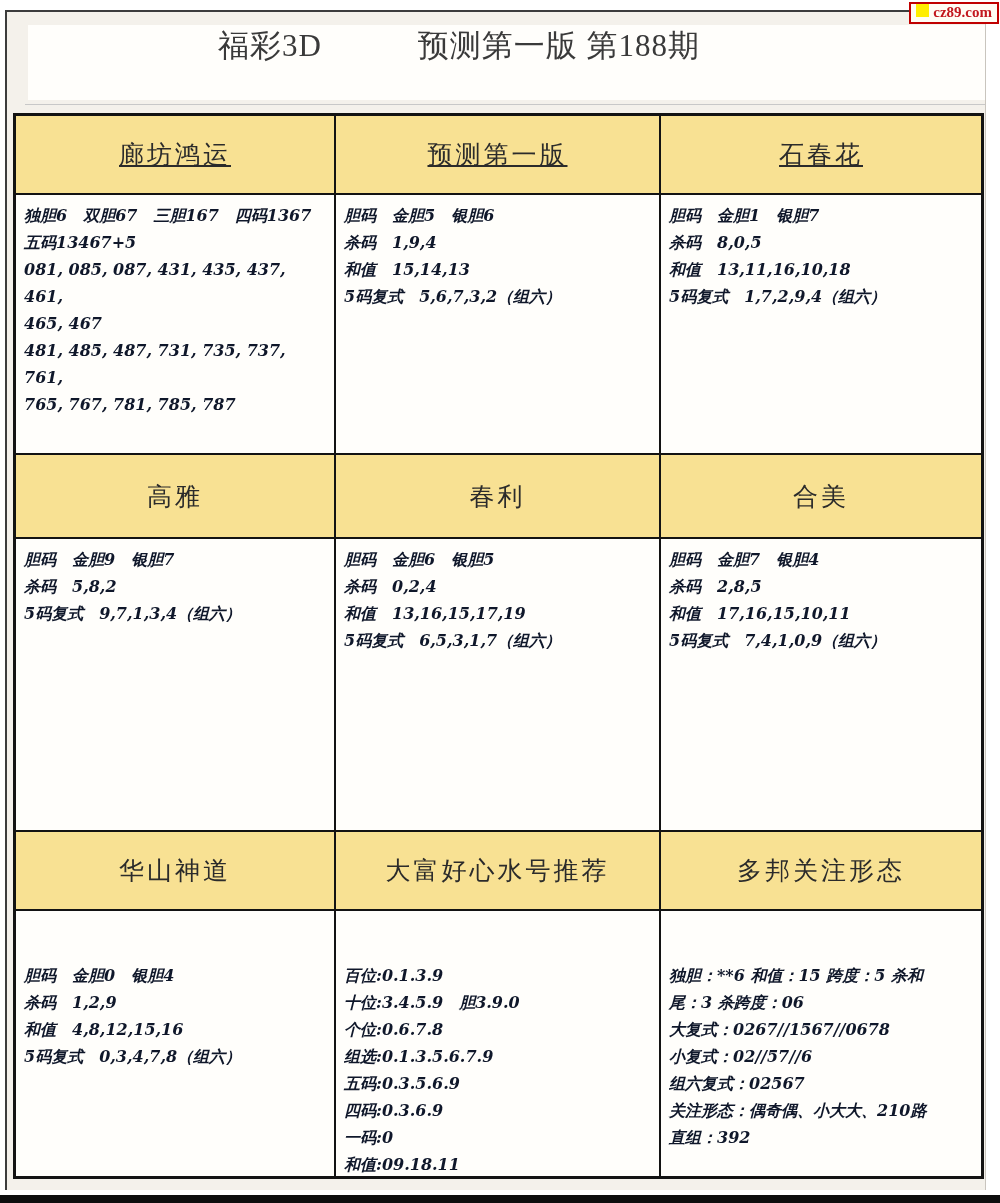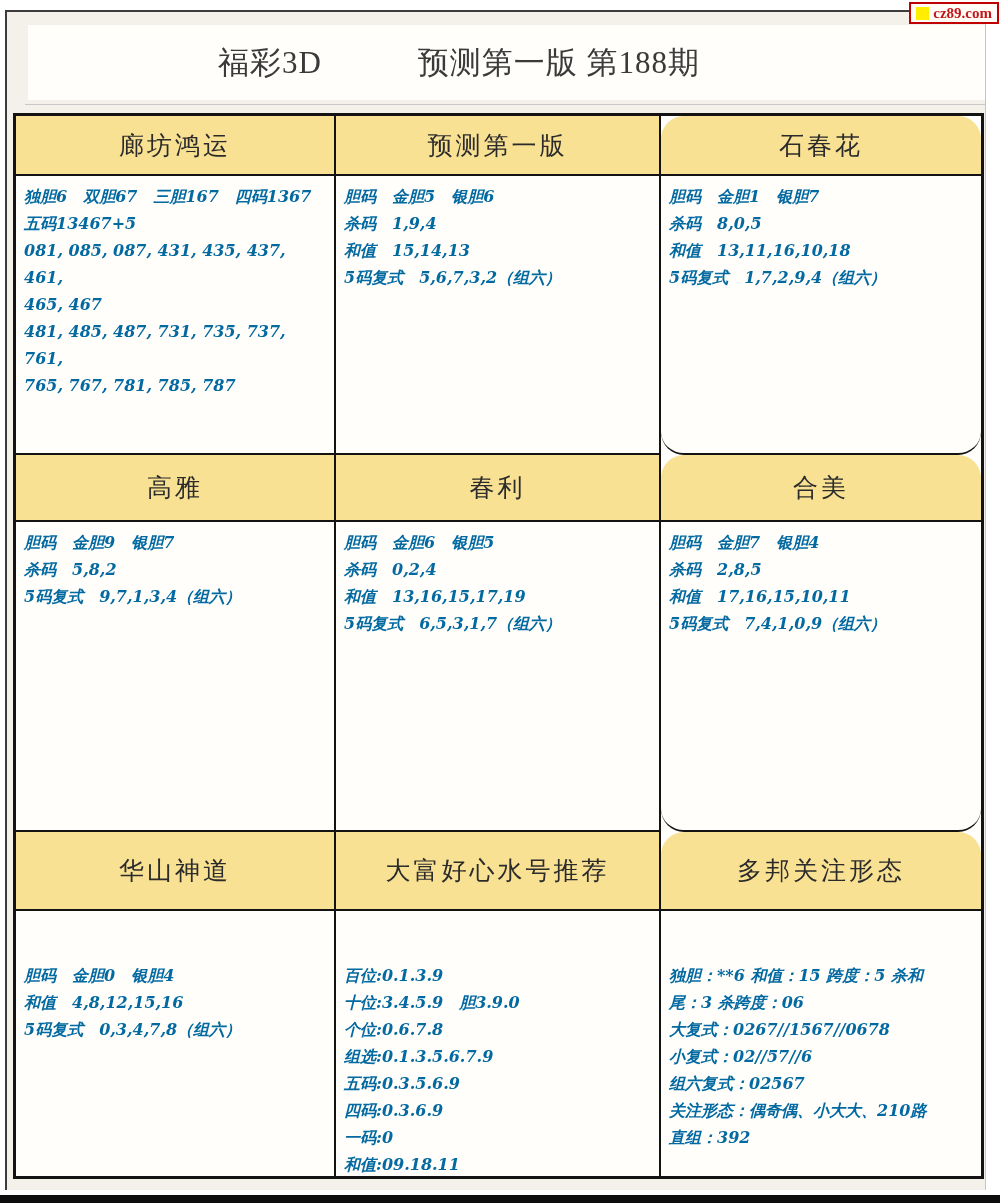--- a/index.html
+++ b/index.html
@@ -14,60 +14,60 @@
     border-left:2px solid #3c3c3c;border-top:2px solid #3c3c3c;border-right:1px solid #c9c5be;
     background:#f4f1eb;box-sizing:border-box;
   }
   .bottom-bar{
     position:absolute;left:0;top:1195px;width:1000px;height:8px;background:#0d0d0d;
   }
   
   .logo{
     position:absolute;top:2px;right:1px;height:22px;z-index:5;
     background:#fffdf5;border:2px solid #c00000;box-sizing:border-box;
-    display:flex;align-items:center;gap:4px;padding:0 5px;text-decoration:none;cursor:pointer;
+    display:flex;gap:4px;padding:0 5px;text-decoration:none;cursor:pointer;
   }
   .logo-square{width:13px;height:13px;background:#ffee00;display:inline-block;}
   .logo-text{color:#c2171d;font-weight:bold;font-size:15px;font-family:"Liberation Serif",serif;}
   
   .title-box{
     position:absolute;left:28px;top:25px;width:957px;height:75px;background:#fffefb;
-    display:flex;align-items:center;justify-content:center;box-sizing:border-box;
+    display:flex;align-items:flex-start;justify-content:center;box-sizing:border-box;
     padding-right:95px;
   }
   .title-text{
     font-size:31px;color:#3a3a3a;letter-spacing:1px;white-space:pre;
   }
   .divider{
     position:absolute;left:25px;top:104px;width:960px;height:0;
     border-top:1px solid #c8c8c8;
   }
   
   .grid{
     position:absolute;left:13px;top:113px;width:971px;height:1066px;
     border:3px solid #131313;background:#fffefb;box-sizing:border-box;
     display:grid;grid-template-columns:320px 325px 1fr;grid-template-rows:339px 377px 1fr;
   }
   .panel{
     border-right:2px solid #131313;border-bottom:2px solid #131313;
     display:flex;flex-direction:column;overflow:hidden;background:#fffefb;box-sizing:border-box;
   }
-  .panel.last-col{border-right:none;border-radius:23px;}
+  .panel.last-col{border-right:none;}
   .panel.last-row{border-bottom:none;gap:44px;}
   .cell-header{
     background:#f8e193;border-bottom:2px solid #131313;box-sizing:border-box;
     display:flex;align-items:center;justify-content:center;
     font-size:25px;color:#2b2b2b;letter-spacing:3px;flex:0 0 auto;
   }
-  .r1 .cell-header{height:60px;}
-  .r2 .cell-header{height:67px;}
+  .r1 .cell-header{height:79px;text-decoration:underline;}
+  .r2 .cell-header{height:84px;}
   .r3 .cell-header{height:79px;}
   .cell-body{
     flex:1;padding:7px 6px 0 8px;overflow:hidden;
-    font-style:italic;font-weight:bold;font-size:16px;line-height:27px;color:#0369a1;
+    font-style:italic;font-weight:bold;font-size:16px;line-height:27px;color:#0f172a;
     font-family:"DejaVu Serif","Liberation Serif",serif;
   }
   .line{white-space:pre-wrap;}
 </style>
 </head>
 <body>
 
 <div class="frame"></div>
 
 <a class="logo">
@@ -142,20 +142,21 @@
       <div class="line">杀码　2,8,5</div>
       <div class="line">和值　17,16,15,10,11</div>
       <div class="line">5码复式　7,4,1,0,9（组六）</div>
     </div>
   </div>
 
   <div class="panel r3 last-row">
     <div class="cell-header">华山神道</div>
     <div class="cell-body">
       <div class="line">胆码　金胆0　银胆4</div>
+      <div class="line">杀码　1,2,9</div>
       <div class="line">和值　4,8,12,15,16</div>
       <div class="line">5码复式　0,3,4,7,8（组六）</div>
     </div>
   </div>
 
   <div class="panel r3 last-row">
     <div class="cell-header">大富好心水号推荐</div>
     <div class="cell-body">
       <div class="line">百位:0.1.3.9</div>
       <div class="line">十位:3.4.5.9　胆3.9.0</div>

